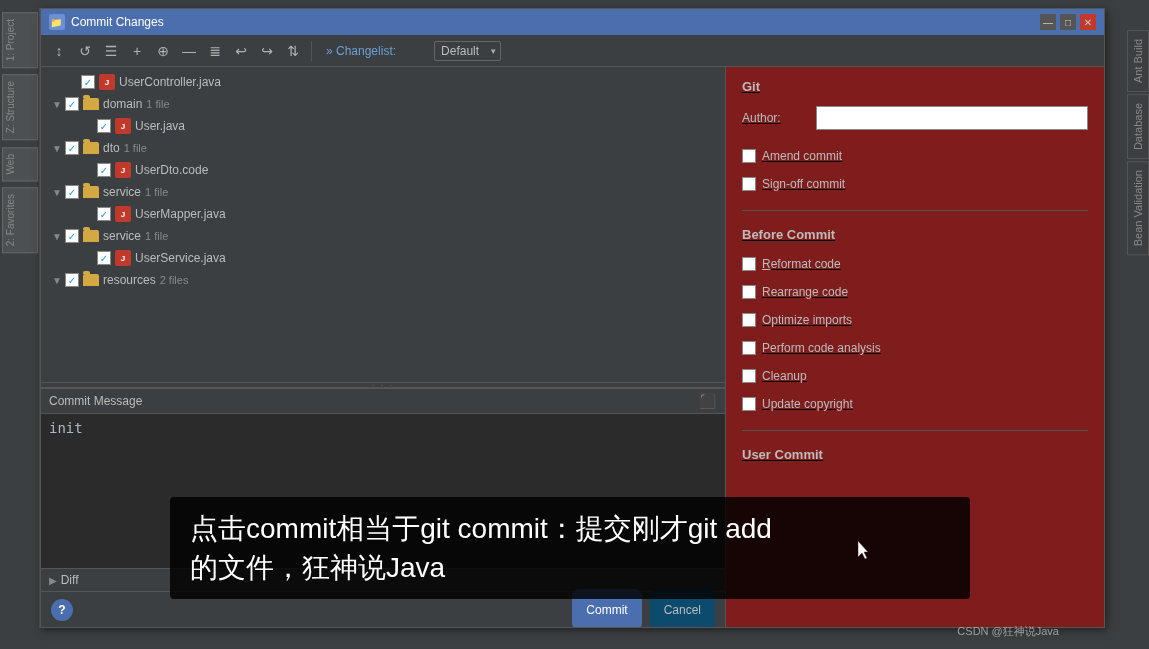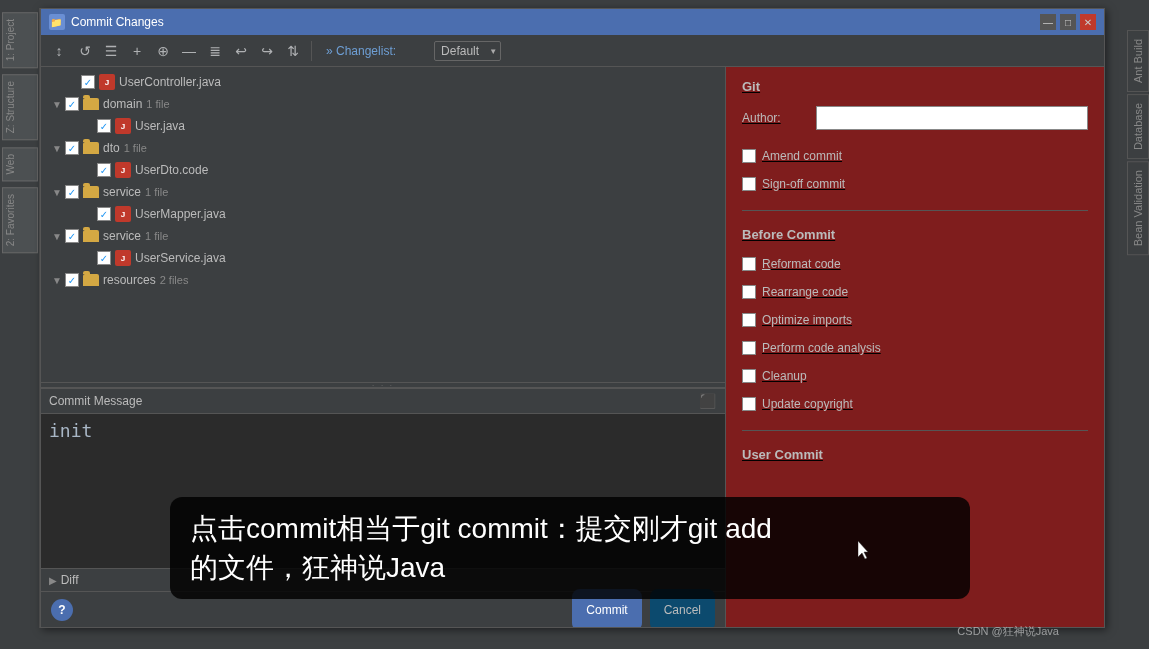--- a/index.html
+++ b/index.html
@@ -299,21 +299,21 @@
       cursor: pointer;
     }
 
     .commit-message-textarea {
       flex: 1;
       background: #2b2b2b;
       color: #a9b7c6;
       border: none;
       padding: 6px 8px;
       font-family: 'Consolas', monospace;
-      font-size: 18px;
+      font-size: 14px;
       resize: none;
       outline: none;
       border-top: 1px solid #555;
     }
 
     .diff-section {
       border-top: 1px solid #555;
       padding: 4px 8px;
       color: #bbb;
       font-size: 12px;
@@ -496,21 +496,21 @@
     
     .caption-overlay {
       position: absolute;
       bottom: 50px;
       left: 170px;
       width: 800px;
       background: rgba(0,0,0,0.82);
       color: #fff;
       font-size: 28px;
       padding: 12px 20px;
-      border-radius: 12px;
+      border-radius: 4px;
       line-height: 1.4;
       z-index: 100;
       font-weight: normal;
     }
 
     
     .watermark {
       position: absolute;
       bottom: 10px;
       right: 90px;

